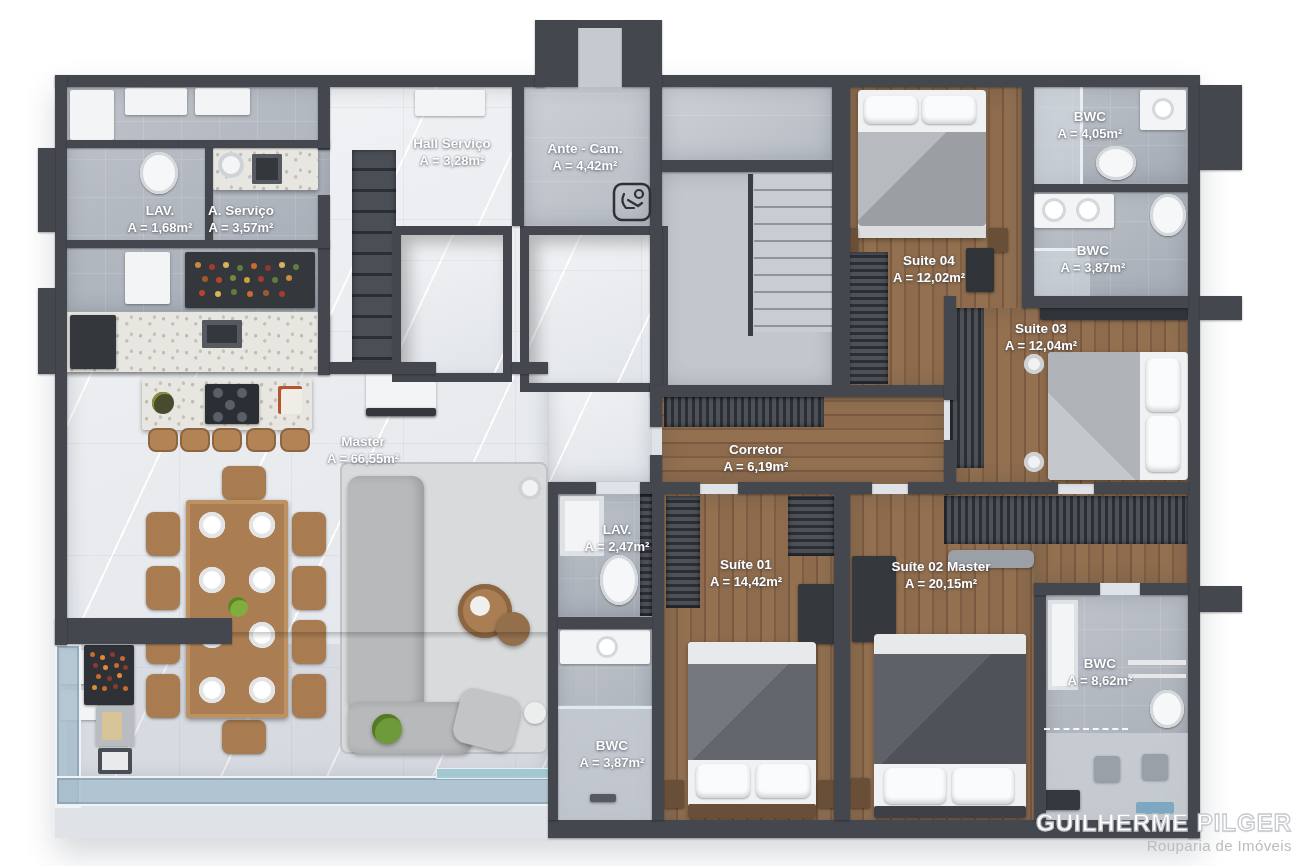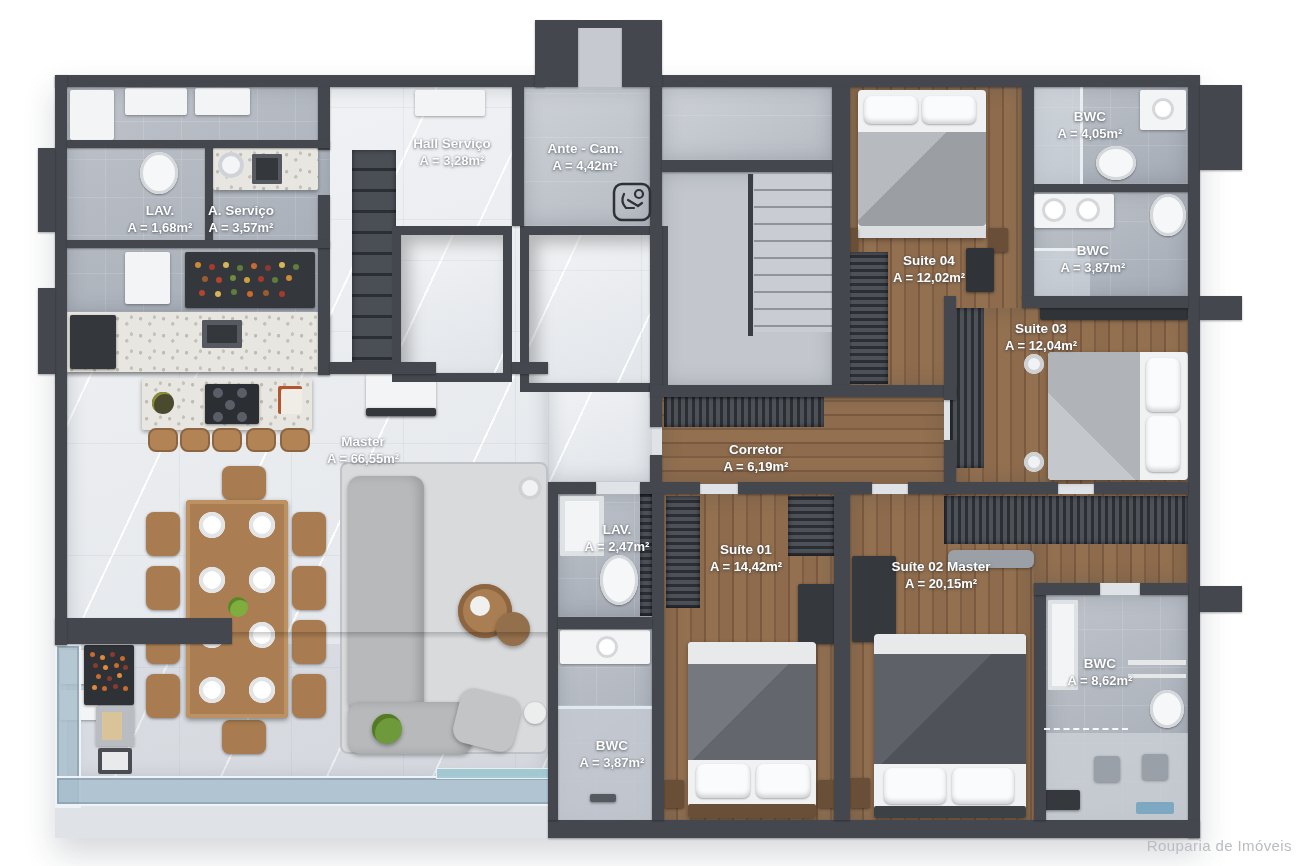--- a/index.html
+++ b/index.html
@@ -346,34 +346,35 @@
     <span class="rarea">A = 66,55m²</span>
   </div>
   <div class="room-label" style="left:756px;top:441px">
     <span>Corretor</span>
     <span class="rarea">A = 6,19m²</span>
   </div>
   <div class="room-label" style="left:617px;top:521px">
     <span>LAV.</span>
     <span class="rarea">A = 2,47m²</span>
   </div>
-  <div class="room-label" style="left:746px;top:541px">
+  <div class="room-label" style="left:746px;top:556px">
     <span>Suíte 01</span>
     <span class="rarea">A = 14,42m²</span>
   </div>
   <div class="room-label" style="left:941px;top:558px">
     <span>Suíte 02 Master</span>
     <span class="rarea">A = 20,15m²</span>
   </div>
   <div class="room-label" style="left:1100px;top:655px">
     <span>BWC</span>
     <span class="rarea">A = 8,62m²</span>
   </div>
   <div class="room-label" style="left:612px;top:737px">
     <span>BWC</span>
     <span class="rarea">A = 3,87m²</span>
   </div>
 
   <div class="wm">
+    <div class="wm-title">GUILHERME PILGER</div>
     <div class="wm-sub">Rouparia de Imóveis</div>
   </div>
 
 </div>
 
 </body></html>

